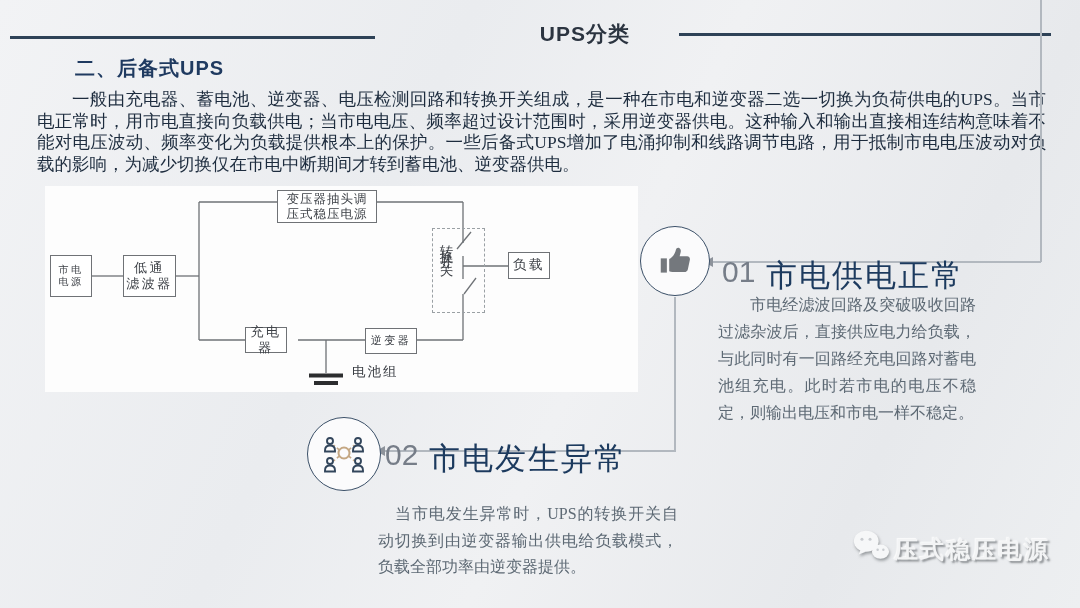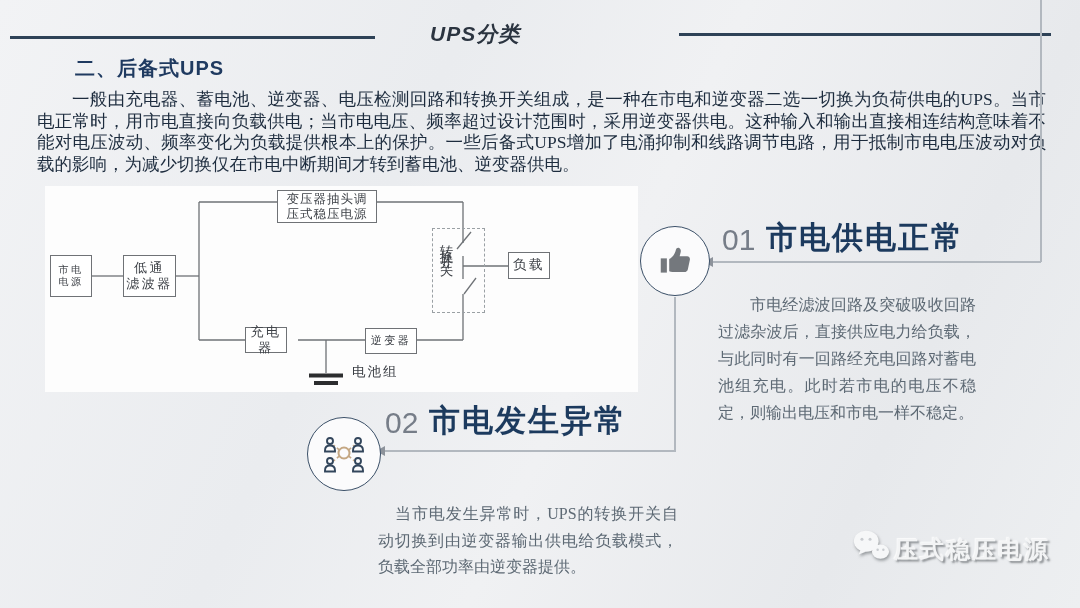--- a/index.html
+++ b/index.html
@@ -4,40 +4,40 @@
 <style>
   * { margin:0; padding:0; box-sizing:border-box; }
   html,body { width:1080px; height:608px; }
   #slide {
     position:relative; width:1080px; height:608px; overflow:hidden;
     background: linear-gradient(115deg,#f2f3f5 0%,#eaecef 35%,#f0f1f3 55%,#e7e9ec 80%,#edeff1 100%);
     font-family:"Liberation Sans", sans-serif;
   }
   .hline { position:absolute; background:#2e4257; height:3px; }
   .thin-line { position:absolute; background:#b2b8bf; }
-  .slide-title { position:absolute; left:430px; top:20px; width:200px; text-align:left;
-    font-size:21px; font-weight:600; color:#2b3440; letter-spacing:1px;font-style:italic; }
+  .slide-title { position:absolute; left:430px; top:20px; width:200px; text-align:right;
+    font-size:21px; font-weight:600; color:#2b3440; letter-spacing:1px; }
   .section-heading { position:absolute; left:75px; top:55px; font-size:20px; font-weight:bold;
     color:#1f3a60; letter-spacing:1px;text-align:center; }
   .body-para { position:absolute; left:37px; top:89px; width:1009px; font-size:17.5px;
     line-height:21.5px; color:#1d2c3e; text-align:justify; text-indent:2em;
     font-family:"Liberation Serif", serif; }
   .panel { position:absolute; left:45px; top:186px; width:593px; height:206px; background:#fdfdfd; }
   .box { position:absolute; border:1.3px solid #6f7276; background:#fff; display:flex;
     align-items:center; justify-content:center; text-align:center; color:#3a3e44;
     white-space:pre-line; font-family:"Liberation Serif", serif; line-height:1.2; letter-spacing:2.5px; }
   .dashed-box { position:absolute; border:1px dashed #9aa0a4; background:transparent; }
   .vlabel { position:absolute; writing-mode:vertical-rl; text-orientation:upright;
     letter-spacing:6px; font-family:"Liberation Serif", serif; font-size:13.5px; color:#3a3e44; }
   .bat-label { position:absolute; font-family:"Liberation Serif", serif; font-size:13.5px;
     color:#3a3e44; letter-spacing:2px; }
   .circle-icon { position:absolute; border-radius:50%; border:1.5px solid #3b5068;
     background:#fbfbfc; display:flex; align-items:center; justify-content:center; }
-  .pt-num { position:absolute; font-size:30px; color:#767d88; }
-  .pt-title { position:absolute; font-size:31px; font-weight:bold; color:#1c3a5e; letter-spacing:2px; }
+  .pt-num { position:absolute; font-size:30px; color:#767d88;margin-top:32px; }
+  .pt-title { position:absolute; font-size:31px; font-weight:normal; color:#1c3a5e; letter-spacing:2px;margin-top:38px; }
   .pt-body { position:absolute; font-family:"Liberation Serif", serif; color:#5d6974;
     text-align:justify; }
   .pt-body.p1 { left:718px; top:291px; width:258px; font-size:16px; line-height:27px; text-indent:2em; }
   .pt-body.p2 { left:378px; top:501px; width:300px; font-size:16px; line-height:26.5px; text-indent:17px; }
   .arrow-left { position:absolute; width:0; height:0;
     border-top:5px solid transparent; border-bottom:5px solid transparent;
     border-right:9px solid #8d939b; }
   .wm { position:absolute; color:#f3f4f5; font-weight:bold;
     text-shadow: 2px 2px 2px rgba(90,95,100,.65), -1px -1px 1px rgba(255,255,255,.8); }
   .wm-channel { left:894px; top:534px; font-size:24px; letter-spacing:2px; }

